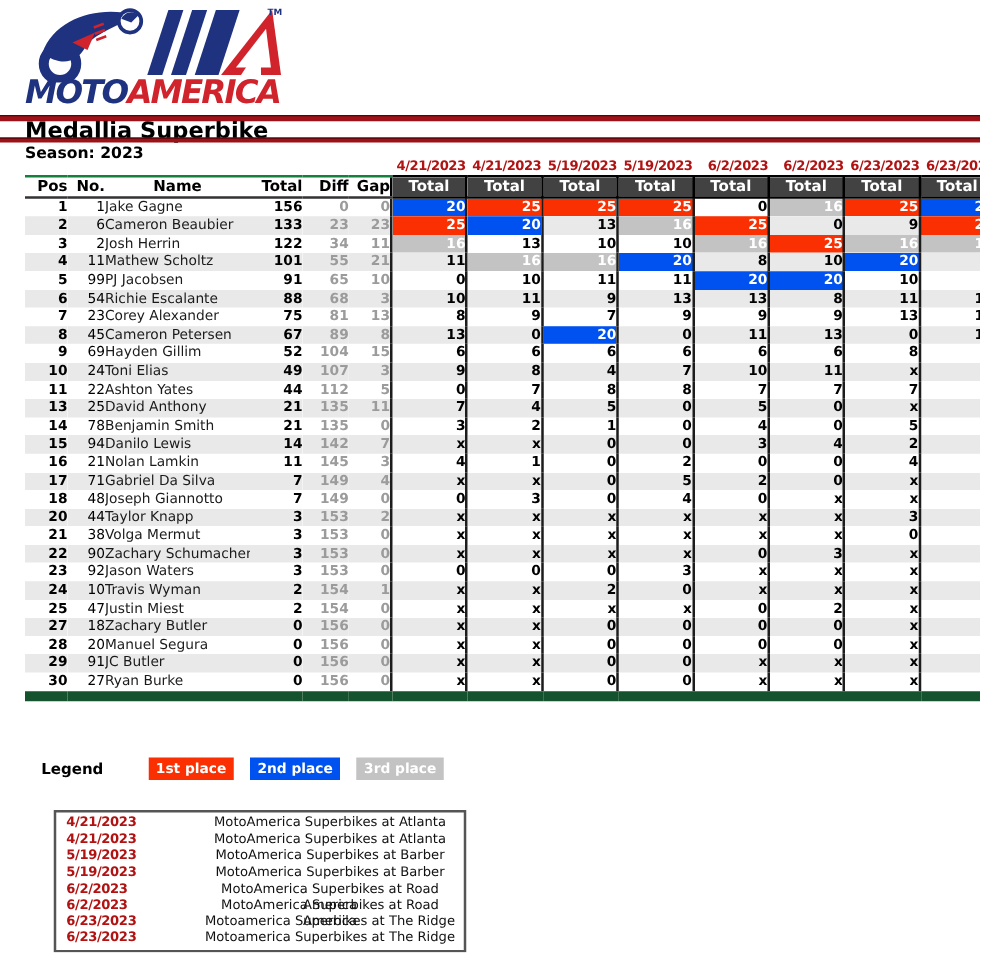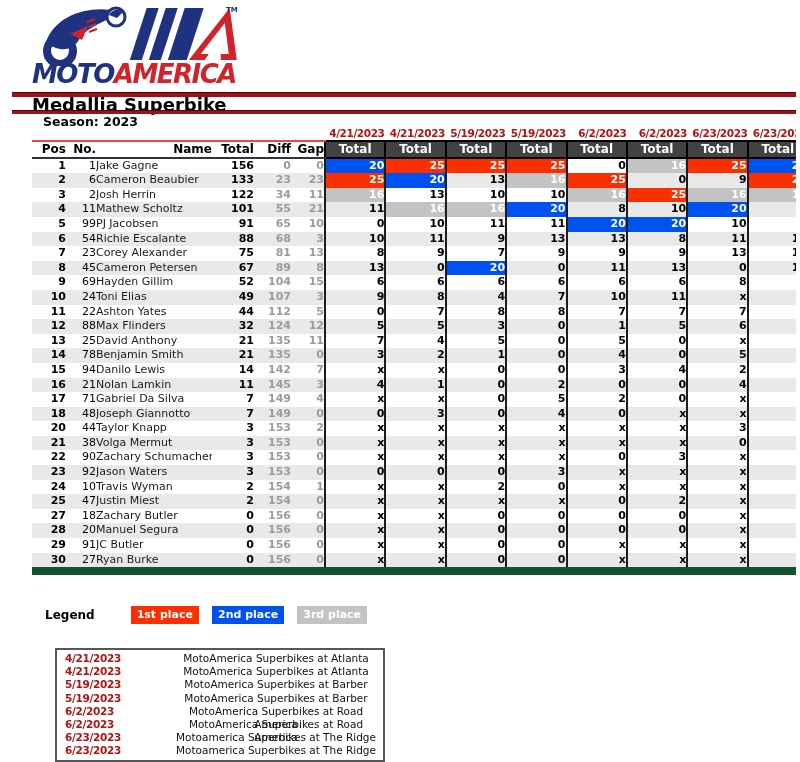--- a/index.html
+++ b/index.html
@@ -1,45 +1,45 @@
 <!DOCTYPE html>
 <html><head>
 <meta charset="utf-8">
 <style>
   html,body{margin:0;padding:0;background:#fff;}
   .page{position:relative;width:784px;height:762px;background:#fff;overflow:hidden;
-        font-family:"DejaVu Sans","Liberation Sans",sans-serif;color:#000;margin-left:12px;}
+        font-family:"DejaVu Sans","Liberation Sans",sans-serif;color:#000;}
 
   
   .logo-wrap{position:absolute;left:18px;top:2px;width:220px;height:90px;}
   .logo-mark{position:absolute;left:0;top:2px;}
   .logo-word{position:absolute;left:2px;top:57px;font-style:italic;font-weight:bold;
              font-size:26px;letter-spacing:-1.5px;white-space:nowrap;}
   .logo-word .moto{color:#1e3280;}
   .logo-word .america{color:#d0232b;}
 
   .rule{position:absolute;left:0;width:800px;background:#9e1116;}
   .rule-1{top:92px;height:4px;border-top:1px solid #4c090c;}
   .rule-2{top:110px;height:3px;border-top:1px solid #4c090c;}
   .page-title{position:absolute;left:20px;top:94px;font-size:18px;font-weight:bold;}
-  .season{position:absolute;left:31px;top:114px;font-size:12.5px;font-weight:bold;}
+  .season{position:absolute;left:20px;top:114px;font-size:12.5px;font-weight:bold;}
 
   
   .dates-row{position:absolute;left:313px;top:127px;width:484px;display:flex;}
   .date-cell{flex:1;text-align:right;font-size:10.5px;font-weight:bold;color:#b11212;
              letter-spacing:-0.4px;padding-right:1px;white-space:nowrap;}
 
   
   table.standings{position:absolute;left:20px;top:140px;width:777px;border-collapse:collapse;
                   table-layout:fixed;font-size:11px;}
   table.standings th,table.standings td{padding:0;line-height:14.6px;height:14.6px;
                   overflow:hidden;white-space:nowrap;}
   th.lh{background:#fff;color:#000;font-size:12px;font-weight:bold;height:19px;
-        border-top:2px solid #ef4444;border-bottom:2px solid #333;text-align:right;padding-right:5px;}
-  th.lh-2{padding-right:0;}
+        border-top:2px solid #15803d;border-bottom:2px solid #333;text-align:right;padding-right:5px;}
+  th.lh-2{text-align:center;padding-right:0;}
   th.rh{background:#424242;color:#fff;font-size:12px;font-weight:bold;height:19px;
         border:2px solid #000;text-align:center;}
   tbody tr:nth-child(even){background:#e9e9e9;}
   td.pos{font-weight:bold;text-align:right;padding-right:6px;}
   td.no{text-align:right;padding-right:3px;}
   td.name{text-align:left;padding-left:9px;color:#1a1a1a;}
   td.total{font-weight:bold;text-align:right;padding-right:8px;}
   td.diff,td.gap{color:#9b9b9b;font-weight:bold;text-align:right;padding-right:4px;}
   td.race{border-left:2px solid #1c1c1c;text-align:right;font-weight:bold;padding-right:7px;}
   td.race:last-child{border-right:2px solid #1c1c1c;}
@@ -313,36 +313,20 @@
           <td class="race">0</td>
           <td class="race">7</td>
           <td class="race">8</td>
           <td class="race">8</td>
           <td class="race">7</td>
           <td class="race">7</td>
           <td class="race">7</td>
           <td class="race">0</td>
         </tr>
         <tr>
-          <td class="pos">12</td>
-          <td class="no">88</td>
-          <td class="name">Max Flinders</td>
-          <td class="total">32</td>
-          <td class="diff">124</td>
-          <td class="gap">12</td>
-          <td class="race">5</td>
-          <td class="race">5</td>
-          <td class="race">3</td>
-          <td class="race">0</td>
-          <td class="race">1</td>
-          <td class="race">5</td>
-          <td class="race">6</td>
-          <td class="race">7</td>
-        </tr>
-        <tr>
           <td class="pos">13</td>
           <td class="no">25</td>
           <td class="name">David Anthony</td>
           <td class="total">21</td>
           <td class="diff">135</td>
           <td class="gap">11</td>
           <td class="race">7</td>
           <td class="race">4</td>
           <td class="race">5</td>
           <td class="race">0</td>

